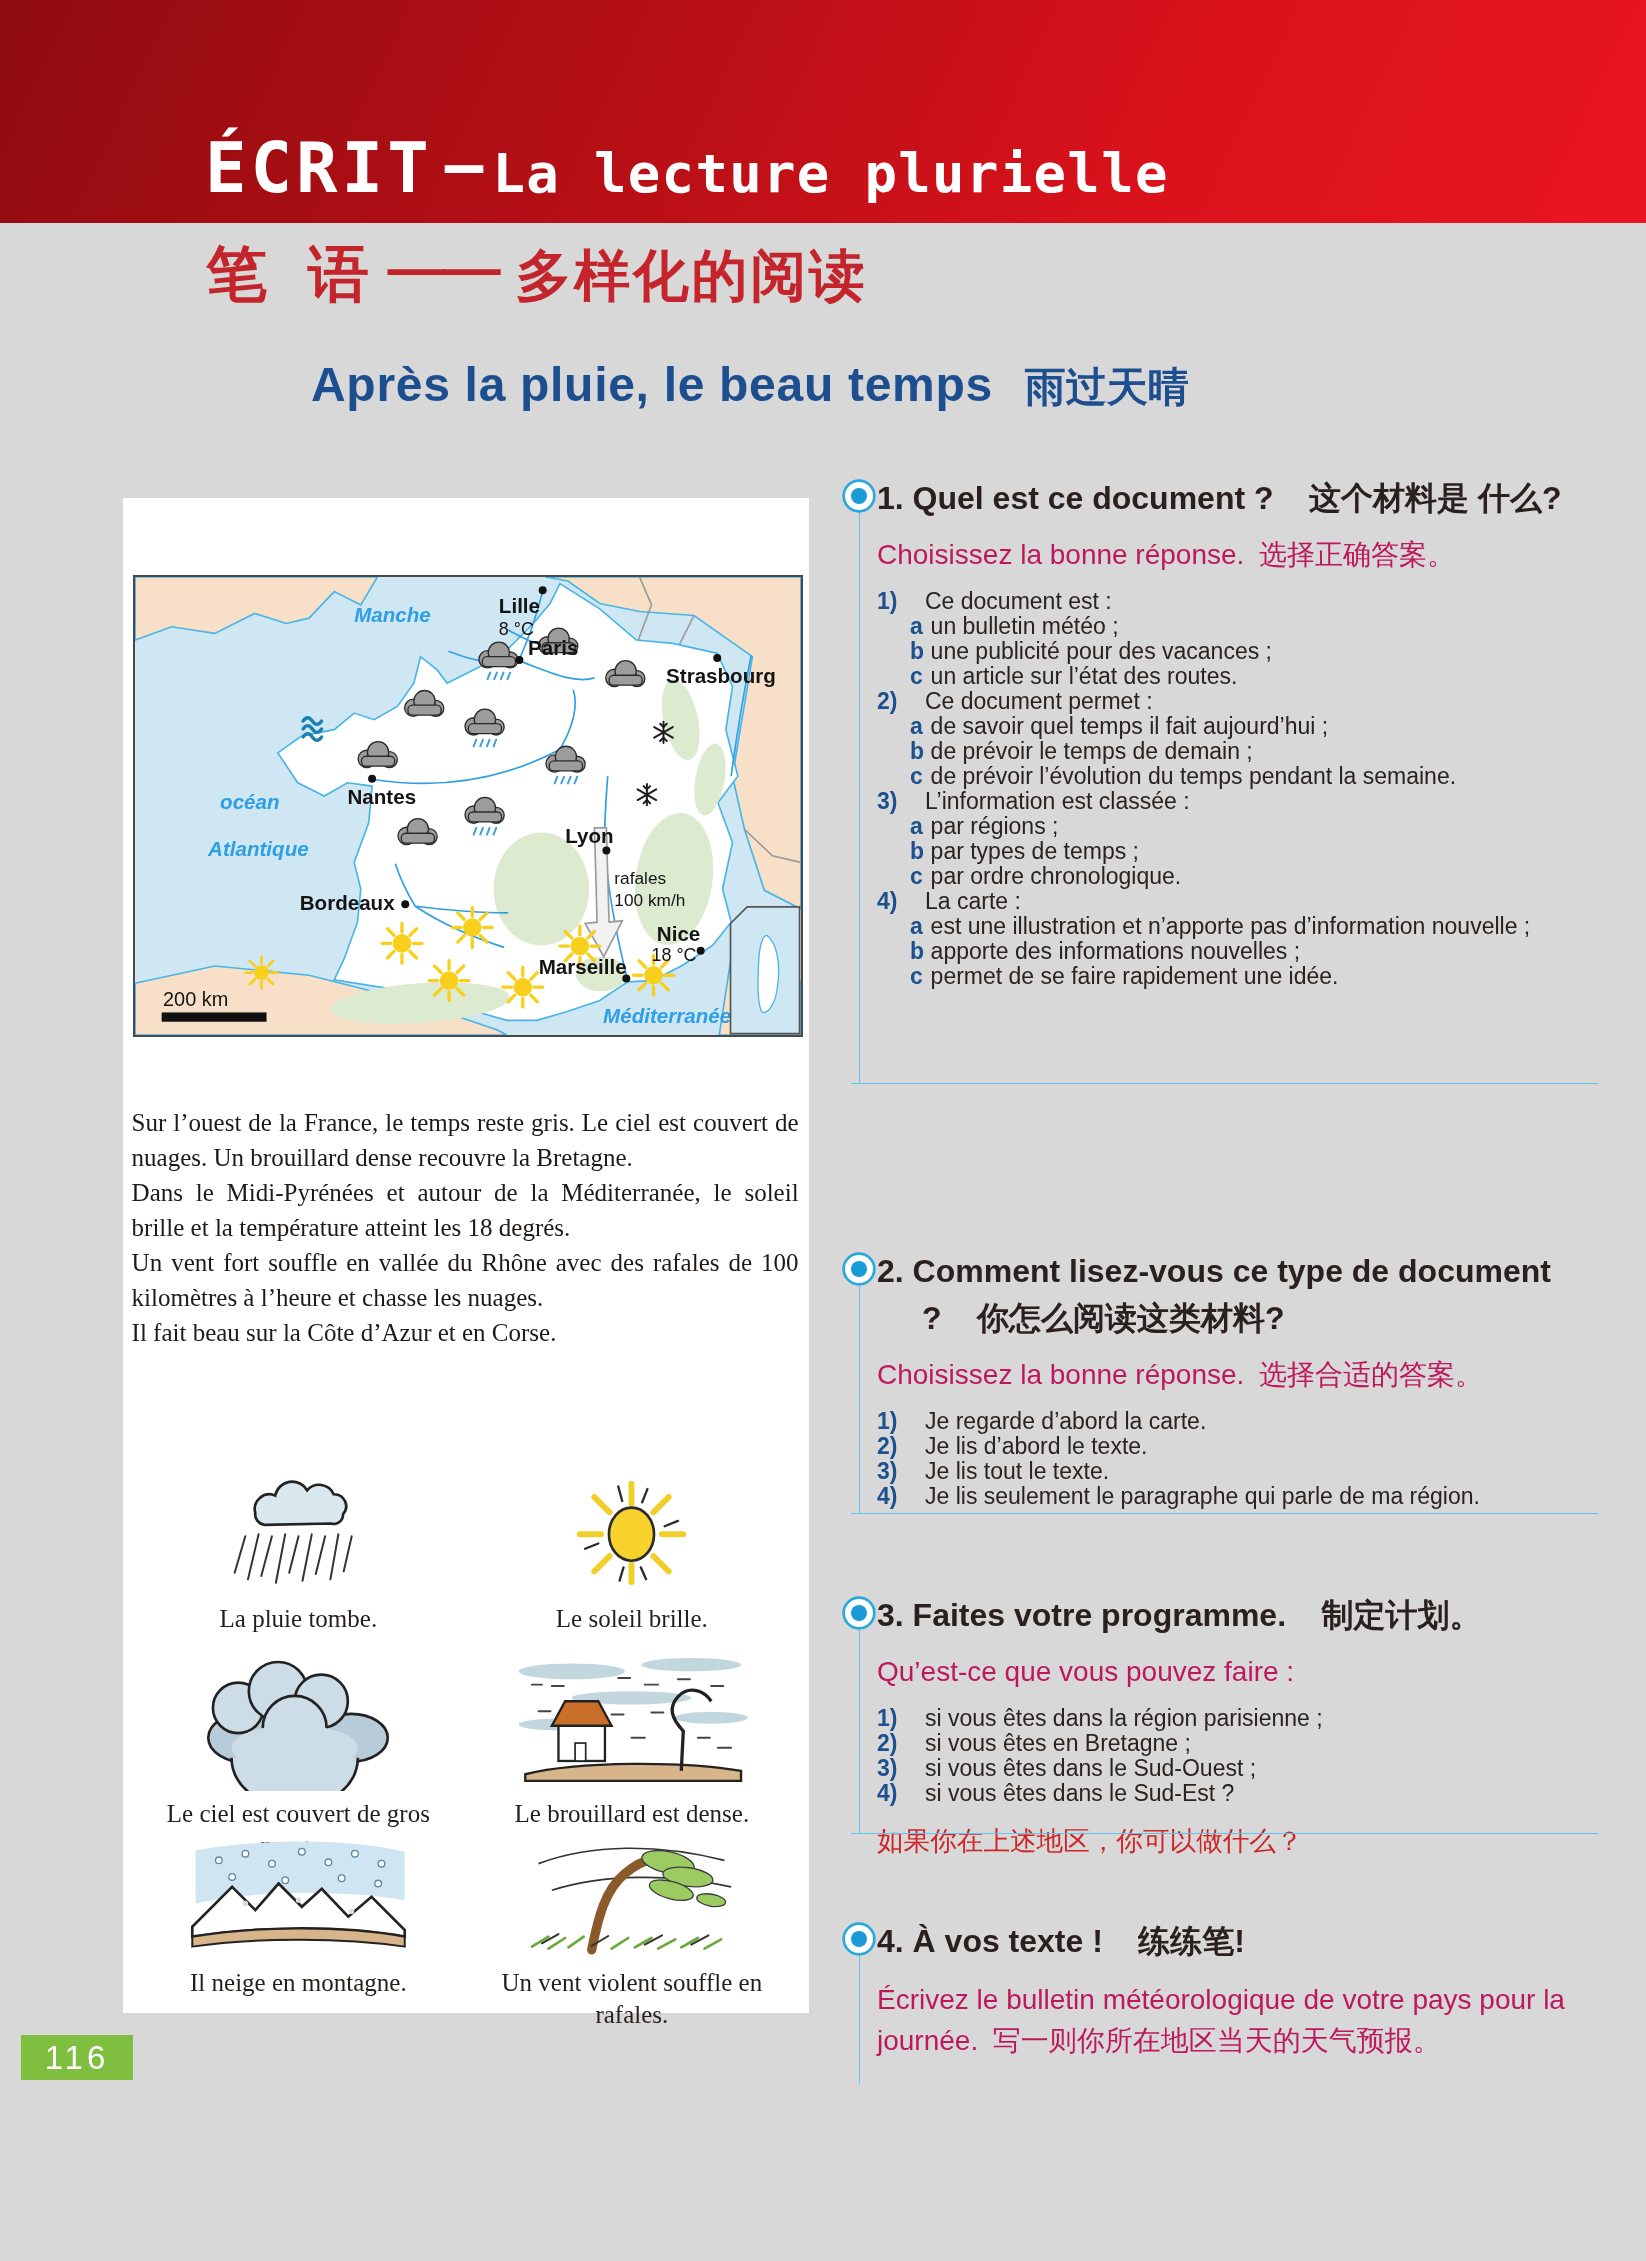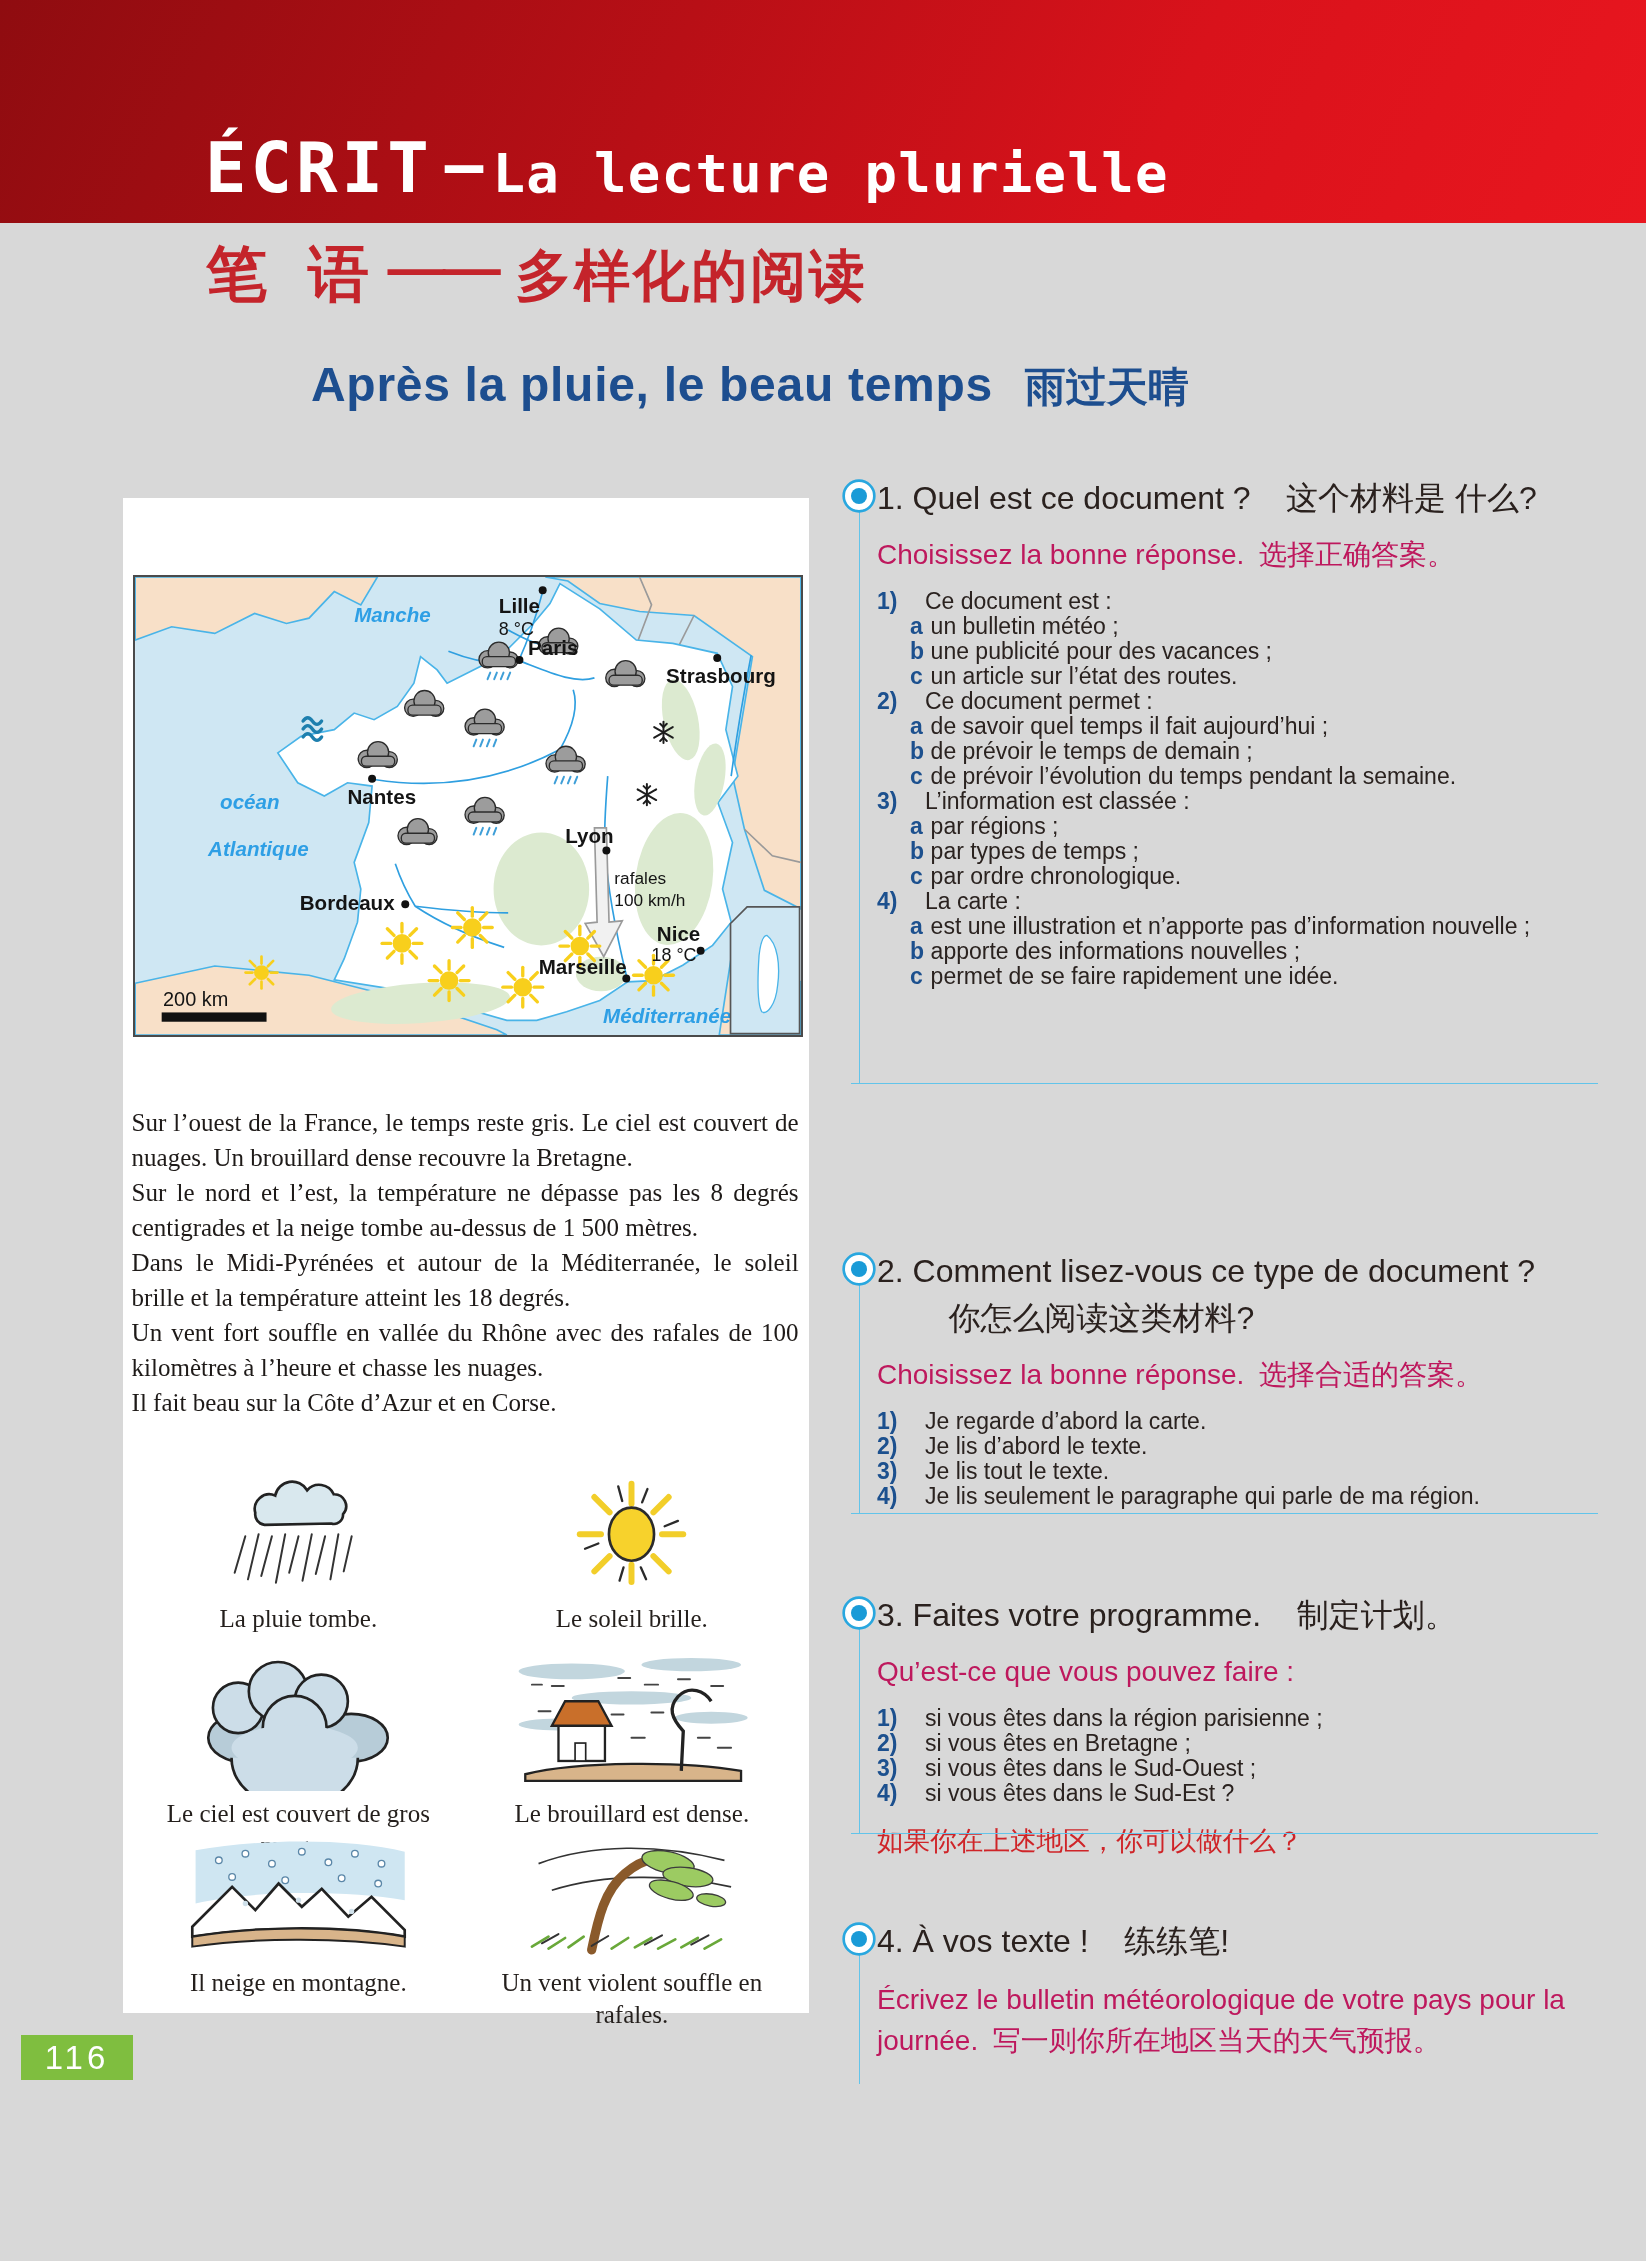--- a/index.html
+++ b/index.html
@@ -36,21 +36,21 @@
   .leg-cell{display:flex;flex-direction:column;align-items:center;justify-content:flex-start;}
   .leg-cell svg{flex:0 0 auto;}
   .leg-cap{font-family:"Liberation Serif",serif;font-size:25px;line-height:32px;color:#241f1c;
            text-align:center;margin-top:6.6px;}
   
   .ex{position:absolute;left:834px;width:777px;}
   .ex .vline{position:absolute;left:24.6px;top:22.6px;bottom:0;width:1.3px;background:#62c4ea;}
   .ex .bullet{position:absolute;left:7.3px;top:2.7px;}
   .ex .rule{position:absolute;left:17.3px;bottom:0;width:747px;height:1.3px;background:#62c4ea;}
   .ex-body{margin-left:43px;}
-  .ex-head{font-size:32px;line-height:47px;font-weight:normal;color:#2a211e;
+  .ex-head{font-size:32px;line-height:47px;font-weight:bold;color:#2a211e;
            padding-left:45px;text-indent:-45px;width:671px;}
   .ex-head .zh{margin-left:26.6px;}
   .ex-red{font-size:28px;line-height:37px;color:#be185d;margin-top:14px;width:717px;}
   .ex-red .zh{margin-left:14.6px;}
   .qlist{margin-top:16px;font-size:23px;line-height:25px;color:#2a221f;}
   .qrow{display:flex;margin-top:0;}
   .qnum{width:48px;flex:0 0 aupx;flex:0 0 48px;color:#1c508e;font-weight:bold;}
   .qtext{flex:1;}
   .opt{display:flex;margin-left:33px;}
   .letter{flex:0 0 20.6px;color:#1c508e;font-weight:bold;}
@@ -291,21 +291,20 @@
 
         <g>
           <text class="scale-label" x="42" y="646">200 km</text>
           <rect x="40" y="656" width="158" height="14" fill="#111"></rect>
         </g>
       </svg>
     </div>
 
     <div id="report">
       <p>Sur l’ouest de la France, le temps reste gris. Le ciel est couvert de nuages. Un brouillard dense recouvre la Bretagne.</p>
-      <p>Sur le nord et l’est, la température ne dépasse pas les 8 degrés centigrades et la neige tombe au-dessus de 1 500 mètres.</p>
       <p>Dans le Midi-Pyrénées et autour de la Méditerranée, le soleil brille et la température atteint les 18 degrés.</p>
       <p>Un vent fort souffle en vallée du Rhône avec des rafales de 100 kilomètres à l’heure et chasse les nuages.</p>
       <p>Il fait beau sur la Côte d’Azur et en Corse.</p>
     </div>
 
     <div id="legend">
 
       <div class="leg-cell">
         <svg width="213" height="123" viewBox="0 0 320 185">
           <path d="M 95,60 a22,22 0 0 1 30,-26 a26,26 0 0 1 48,-8 a24,24 0 0 1 40,6 a18,18 0 0 1 14,30 a14,14 0 0 1 -18,14 l -100,2 a16,16 0 0 1 -14,-18 z" fill="#d9e8ee" stroke="#222" stroke-width="4"></path>

